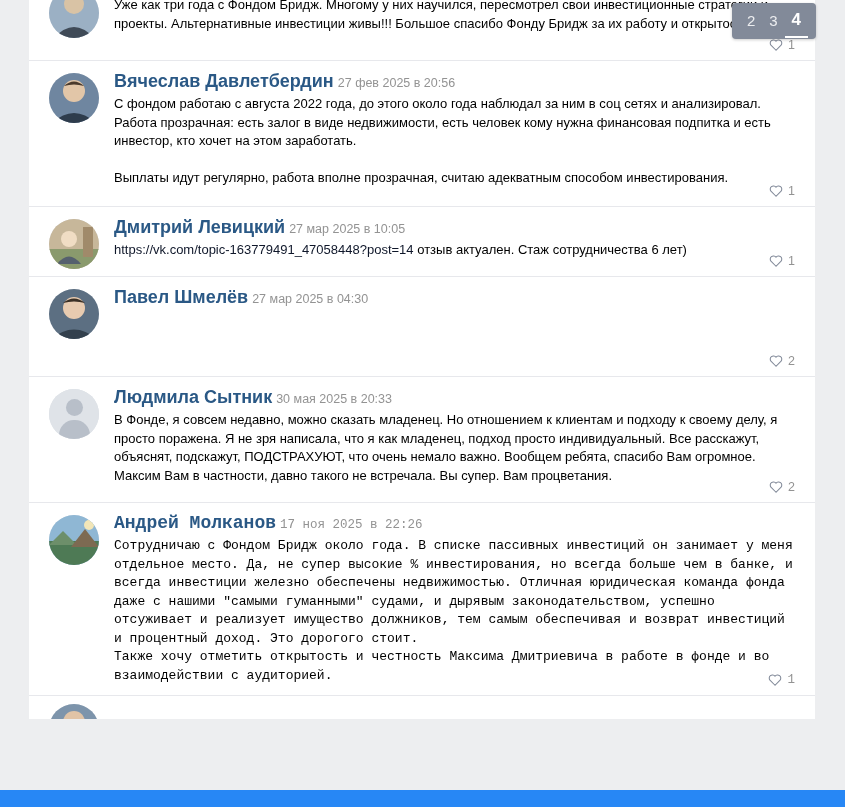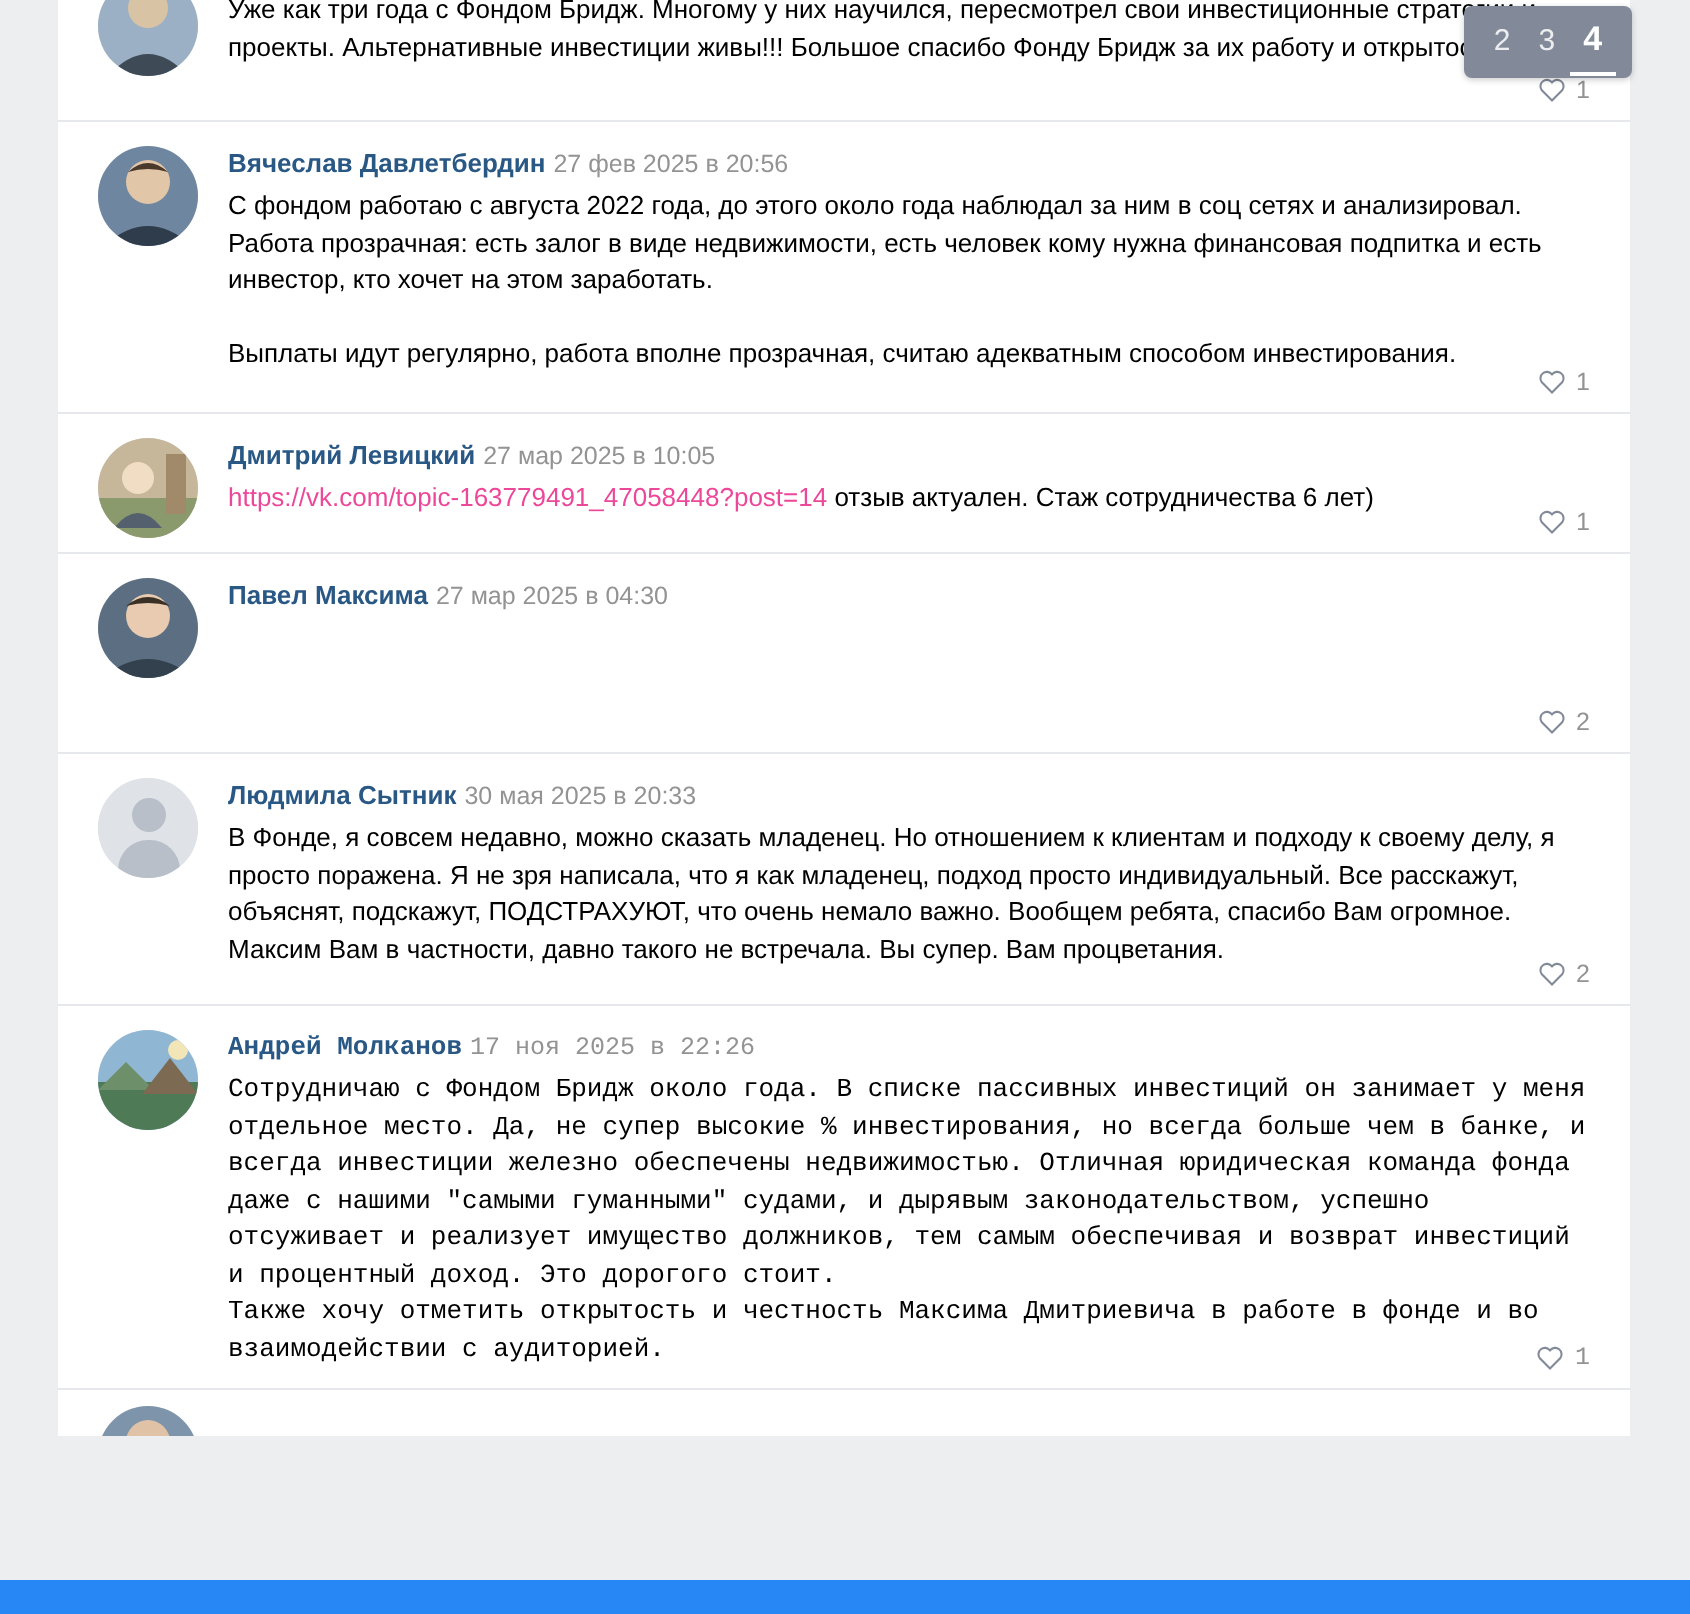--- a/index.html
+++ b/index.html
@@ -99,39 +99,39 @@
     min-height: 44px;
   }
   .meta {
     line-height: 17px;
     margin-bottom: 3px;
     white-space: nowrap;
   }
   .author {
     color: #2a5885;
     font-weight: bold;
-    font-size: 13px;
+    font-size: 18px;
     text-decoration: none;
     cursor: pointer;
   }
   .date {
     color: #939393;
     font-size: 12.5px;
     margin-left: 4px;
   }
   .text {
     color: #000000;
     font-size: 13px;
     line-height: 18.5px;
     white-space: pre-wrap;
     word-wrap: break-word;
     max-width: 690px;
   }
   .link {
-    color: #ec4899;
+    color: #0f172a;
     text-decoration: none;
     cursor: pointer;
   }
   .likes {
     position: absolute;
     right: 20px;
     bottom: 8px;
     color: #939393;
     font-size: 12.5px;
     display: flex;
@@ -307,21 +307,21 @@
       <div class="avatar">
         <svg width="50" height="50" viewBox="0 0 50 50">
           <rect width="50" height="50" fill="#5c6f82"></rect>
           <circle cx="25" cy="19" r="11" fill="#e8cbb0"></circle>
           <path d="M2 50 Q25 31 48 50 Z" fill="#33404d"></path>
           <path d="M14 14 Q25 5 36 14 Q25 11 14 14 Z" fill="#3b3026"></path>
         </svg>
       </div>
       <div class="body">
         <div class="meta">
-          <a class="author">Павел Максима</a><span class="date">27 мар 2025 в 04:30</span>
+          <a class="author">Павел Шмелёв</a><span class="date">27 мар 2025 в 04:30</span>
         </div>
       </div>
       <div class="likes">
         <span class="heart">
           <svg width="14" height="14" viewBox="0 0 16 16">
               <path d="M8 14 L2.2 8.2 A3.4 3.4 0 1 1 8 3.6 A3.4 3.4 0 1 1 13.8 8.2 Z" fill="none" stroke="#828a99" stroke-width="1.2"></path>
             </svg>
         </span>
         <span class="like-count">2</span>
       </div>

